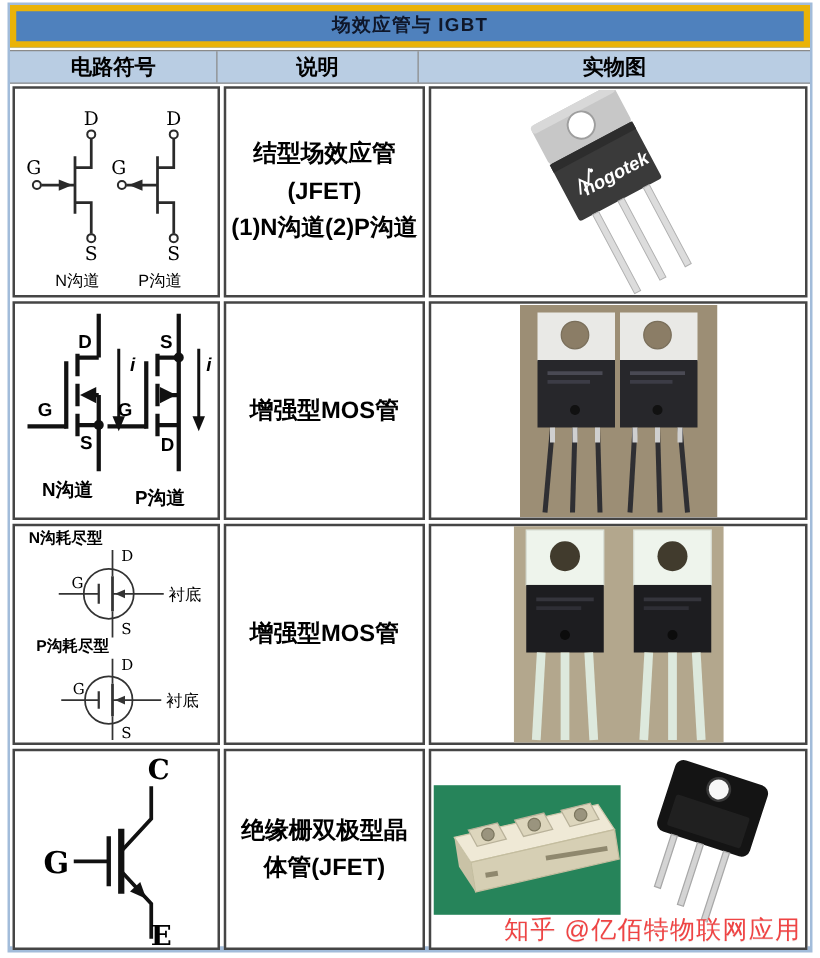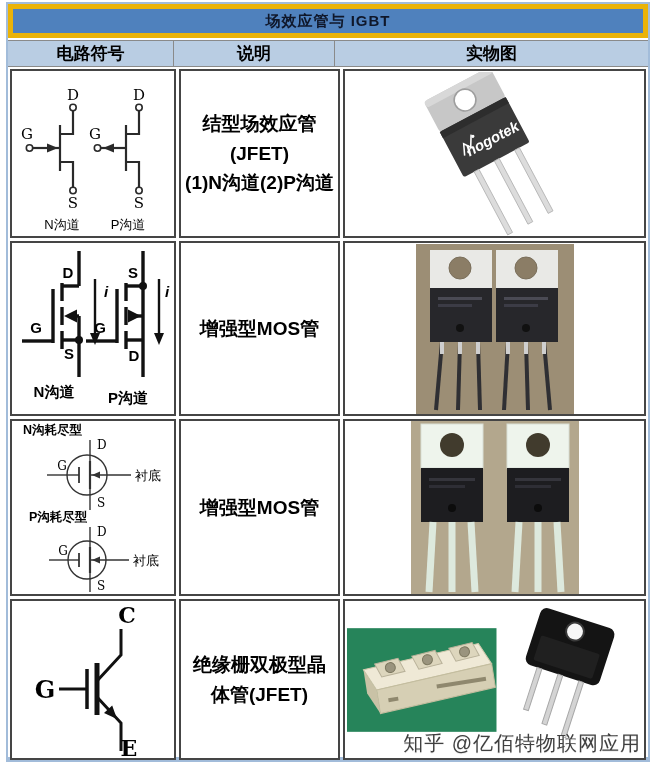--- a/index.html
+++ b/index.html
@@ -12,21 +12,21 @@
   .headrow{display:grid;grid-template-columns:166px 161px 1fr;height:25px;margin-top:2px;
            background:#b9cde3;border-top:1px solid #8a8a8a;border-bottom:1px solid #8a8a8a;}
   .headcell{display:flex;align-items:center;justify-content:center;font-weight:bold;
             font-size:17px;border-right:1px solid #8a8a8a;}
   .headcell:last-child{border-right:none;}
   .grid{display:grid;grid-template-columns:166px 161px 1fr;
         grid-template-rows:169px 175px 177px 161px;gap:3px;padding:2px;}
   .cell{border:2px solid #454545;background:#fff;display:flex;align-items:center;
         justify-content:center;overflow:hidden;position:relative;}
   .desc{font-weight:bold;font-size:19px;text-align:center;white-space:pre-line;line-height:1.55;}
-  .wm{position:absolute;right:3px;bottom:1px;font-size:20px;color:#404040;
+  .wm{position:absolute;right:3px;bottom:1px;font-size:20px;color:#ef4444;
       letter-spacing:1px;text-shadow:0 1px 0 #efefef;}
   svg text{font-family:"Liberation Sans",sans-serif;}
   text.serif{font-family:"DejaVu Serif","Liberation Serif",serif;}
 </style>
 </head>
 <body>
 
 <div class="page">
  <div class="frame">
 

